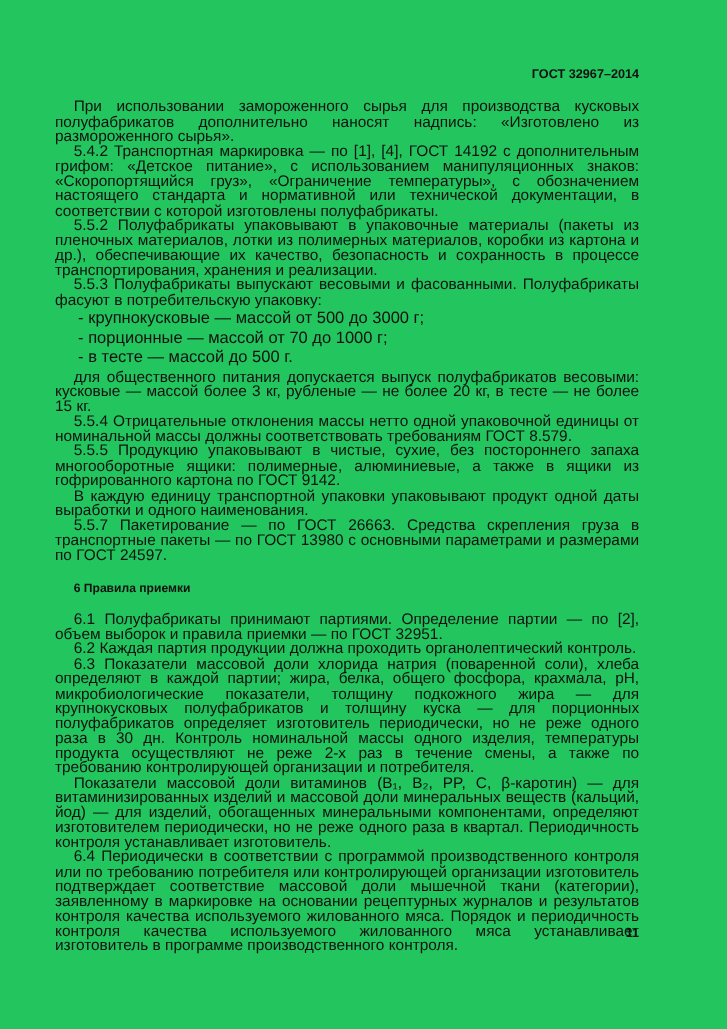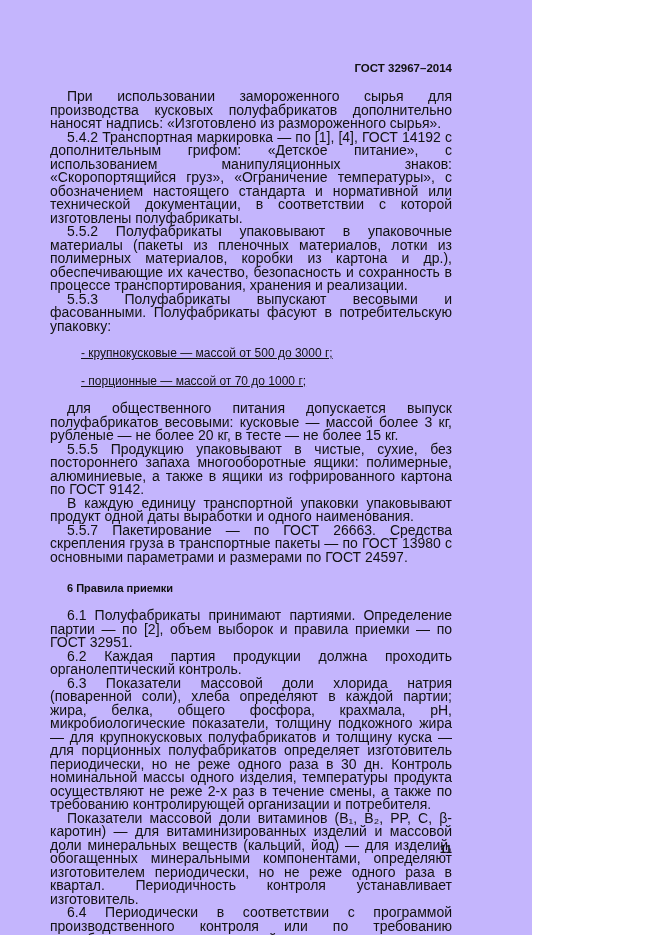--- a/index.html
+++ b/index.html
@@ -2,23 +2,23 @@
 <html lang="ru"><head>
 <meta charset="utf-8">
 <style>
   html, body {
     margin: 0;
     padding: 0;
     background: #ffffff;
   }
   .sheet {
     position: relative;
-    width: 532px;
+    width: 661px;
     height: 935px;
-    background: #c4b5fd;
+    background: #22c55e;
     overflow: hidden;
     color: #111111;
     font-family: "Liberation Sans", sans-serif;
   }
   .content {
     position: absolute;
     top: 62px;
     left: 50px;
     right: 80px;
   }
@@ -32,26 +32,25 @@
   p.body-par {
     margin: 0;
     font-size: 14px;
     line-height: 13.5px;
     text-align: justify;
     text-indent: 17px;
     hyphens: auto;
     -webkit-hyphens: auto;
   }
   p.list-par {
-    margin: 14px;
-    font-size: 12px;
+    margin: 4px;
+    font-size: 15px;
     line-height: 13.5px;
     text-align: left;
     text-indent: 17px;
-    text-decoration: underline;
   }
   .subheading {
     margin: 10px 0 6px 0;
     font-size: 11px;
     line-height: 13.5px;
     font-weight: bold;
     text-indent: 17px;
   }
   .section-heading {
     margin: 15px 0 12px 0;
@@ -79,22 +78,24 @@
 
     <p class="body-par">При использовании замороженного сырья для производства кусковых полуфабрикатов дополнительно наносят надпись: «Изготовлено из размороженного сырья».</p>
     <p class="body-par">5.4.2 Транспортная маркировка — по [1], [4], ГОСТ 14192 с дополнительным грифом: «Детское питание», с использованием манипуляционных знаков: «Скоропортящийся груз», «Ограничение температуры», с обозначением настоящего стандарта и нормативной или технической документации, в соответствии с которой изготовлены полуфабрикаты.</p>
 
 
     <p class="body-par">5.5.2 Полуфабрикаты упаковывают в упаковочные материалы (пакеты из пленочных материалов, лотки из полимерных материалов, коробки из картона и др.), обеспечивающие их качество, безопасность и сохранность в процессе транспортирования, хранения и реализации.</p>
     <p class="body-par">5.5.3 Полуфабрикаты выпускают весовыми и фасованными. Полуфабрикаты фасуют в потребительскую упаковку:</p>
 
     <p class="list-par">- крупнокусковые — массой от 500 до 3000 г;</p>
     <p class="list-par">- порционные — массой от 70 до 1000 г;</p>
+    <p class="list-par">- в тесте — массой до 500 г.</p>
 
     <p class="body-par">для общественного питания допускается выпуск полуфабрикатов весовыми: кусковые — массой более 3 кг, рубленые — не более 20 кг, в тесте — не более 15 кг.</p>
+    <p class="body-par">5.5.4 Отрицательные отклонения массы нетто одной упаковочной единицы от номинальной массы должны соответствовать требованиям ГОСТ 8.579.</p>
     <p class="body-par">5.5.5 Продукцию упаковывают в чистые, сухие, без постороннего запаха многооборотные ящики: полимерные, алюминиевые, а также в ящики из гофрированного картона по ГОСТ 9142.</p>
     <p class="body-par">В каждую единицу транспортной упаковки упаковывают продукт одной даты выработки и одного наименования.</p>
     <p class="body-par">5.5.7 Пакетирование — по ГОСТ 26663. Средства скрепления груза в транспортные пакеты — по ГОСТ 13980 с основными параметрами и размерами по ГОСТ 24597.</p>
 
     <div class="section-heading">6 Правила приемки</div>
 
     <p class="body-par">6.1 Полуфабрикаты принимают партиями. Определение партии — по [2], объем выборок и правила приемки — по ГОСТ 32951.</p>
     <p class="body-par">6.2 Каждая партия продукции должна проходить органолептический контроль.</p>
     <p class="body-par">6.3 Показатели массовой доли хлорида натрия (поваренной соли), хлеба определяют в каждой партии; жира, белка, общего фосфора, крахмала, pH, микробиологические показатели, толщину подкожного жира — для крупнокусковых полуфабрикатов и толщину куска — для порционных полуфабрикатов определяет изготовитель периодически, но не реже одного раза в 30 дн. Контроль номинальной массы одного изделия, температуры продукта осуществляют не реже 2-х раз в течение смены, а также по требованию контролирующей организации и потребителя.</p>
     <p class="body-par">Показатели массовой доли витаминов (B₁, B₂, PP, C, β-каротин) — для витаминизированных изделий и массовой доли минеральных веществ (кальций, йод) — для изделий, обогащенных минеральными компонентами, определяют изготовителем периодически, но не реже одного раза в квартал. Периодичность контроля устанавливает изготовитель.</p>

